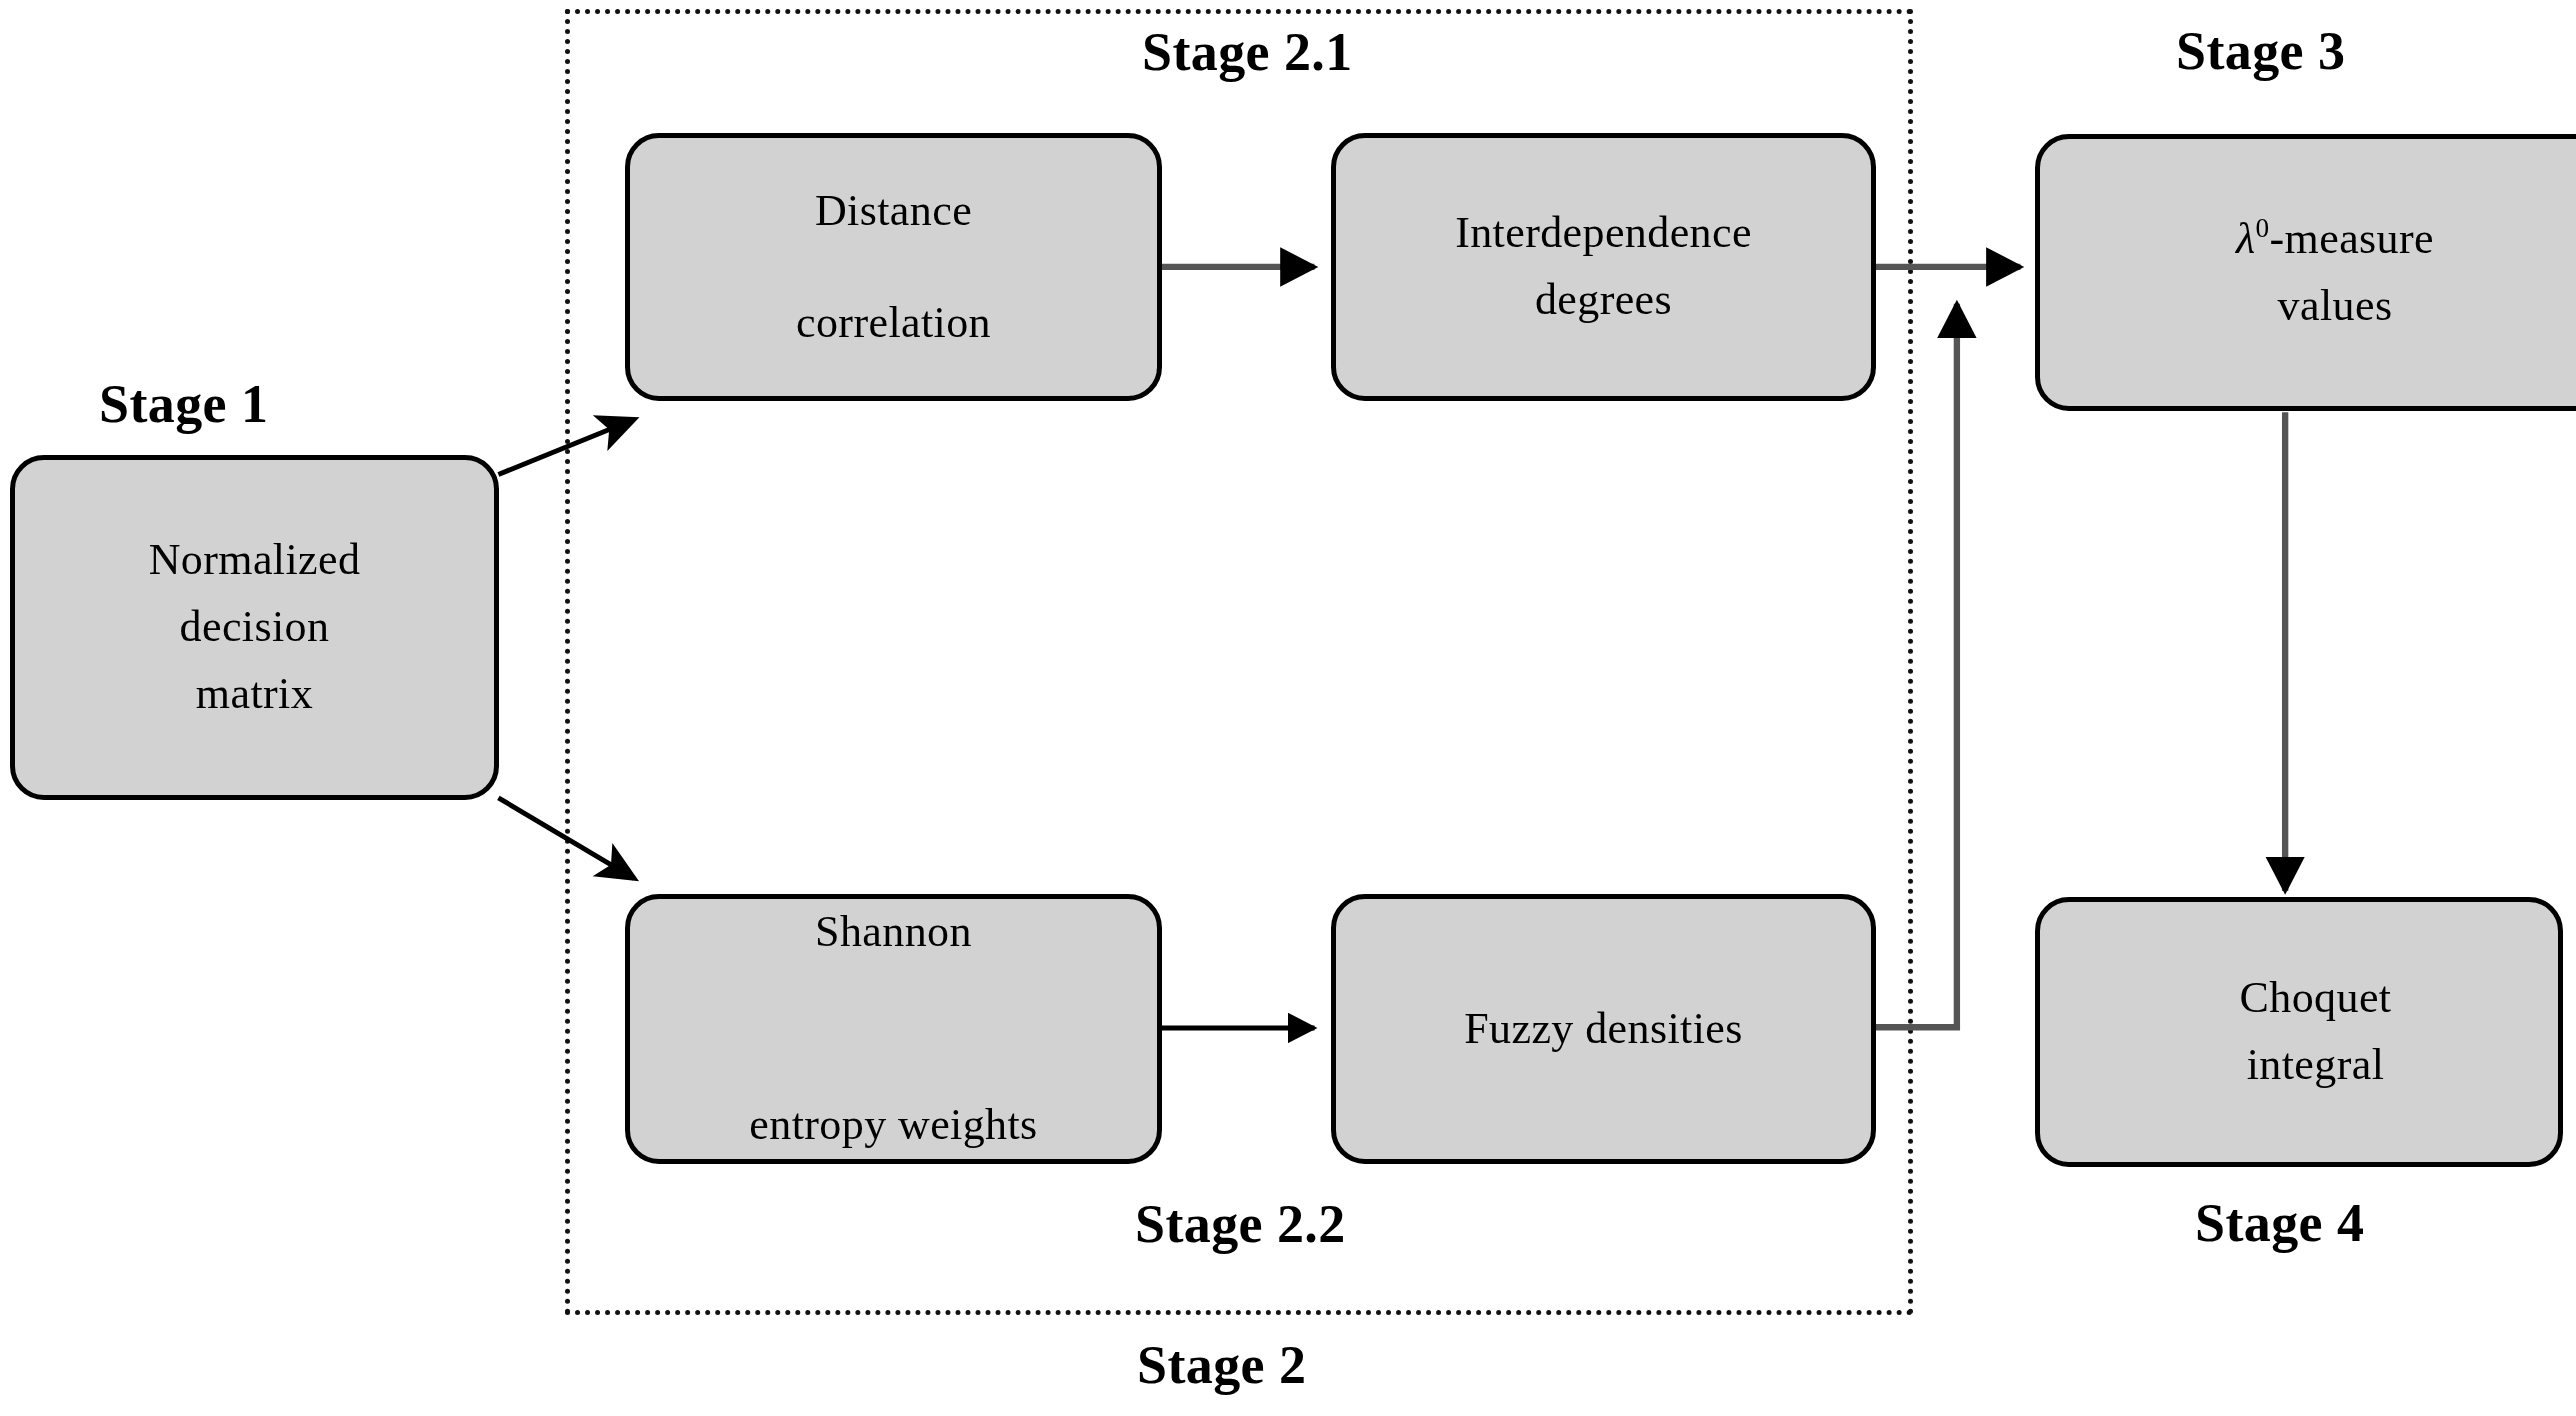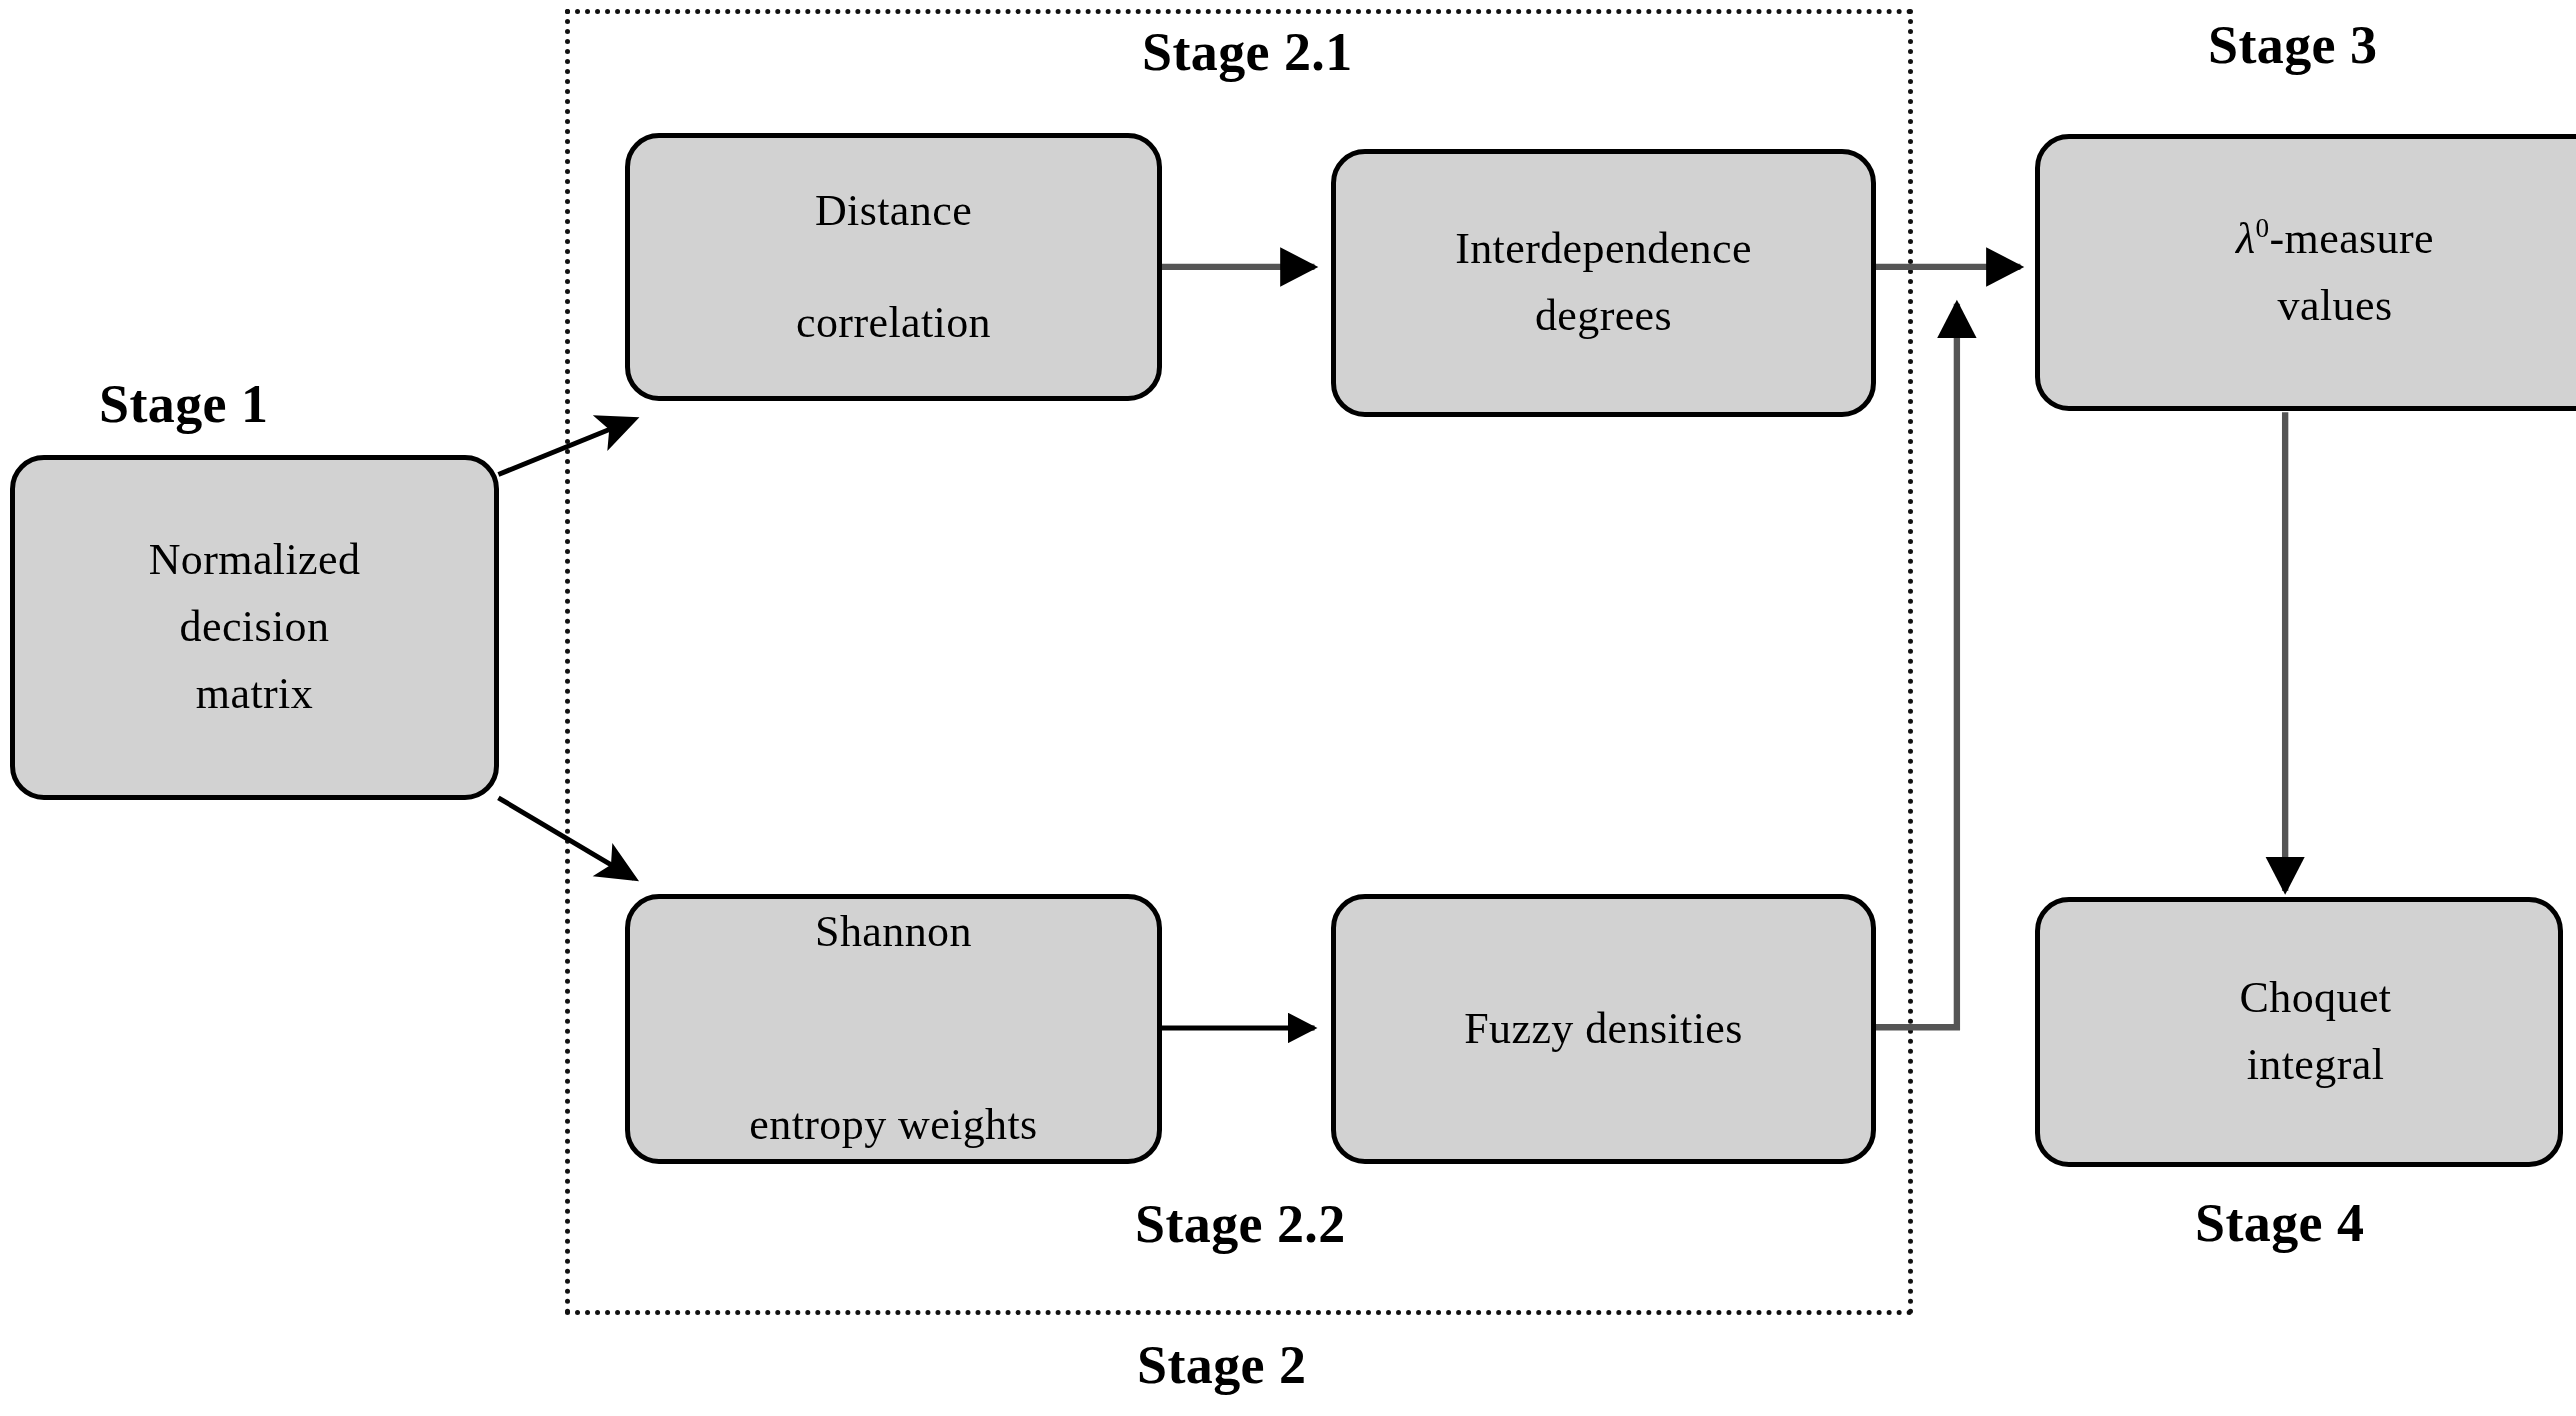--- a/index.html
+++ b/index.html
@@ -111,26 +111,26 @@
     <span class="node-line">matrix</span>
   </div>
 
   <div class="stage-label" style="left:1142px; top:21px;">Stage 2.1</div>
 
   <div class="node-box" style="left:625px; top:133px; width:537px; height:268px;gap:45px;">
     <span class="node-line">Distance</span>
     <span class="node-line">correlation</span>
   </div>
 
-  <div class="node-box" style="left:1331px; top:133px; width:545px; height:268px;margin-top:16px;">
+  <div class="node-box" style="left:1331px; top:133px; width:545px; height:268px;">
     <span class="node-line">Interdependence</span>
     <span class="node-line">degrees</span>
   </div>
 
-  <div class="stage-label" style="left:2176px; top:14px;margin-left:32px;">Stage 3</div>
+  <div class="stage-label" style="left:2176px; top:20px;">Stage 3</div>
 
   <div class="node-box" style="left:2035px; top:134px; width:600px; height:277px;">
     <span class="node-line"><span class="lam">λ</span><span class="sup0">0</span><span>-measure</span></span>
     <span class="node-line">values</span>
   </div>
 
   <div class="node-box" style="left:625px; top:894px; width:537px; height:270px;justify-content:space-between;">
     <span class="node-line">Shannon</span>
     <span class="node-line">entropy weights</span>
   </div>

